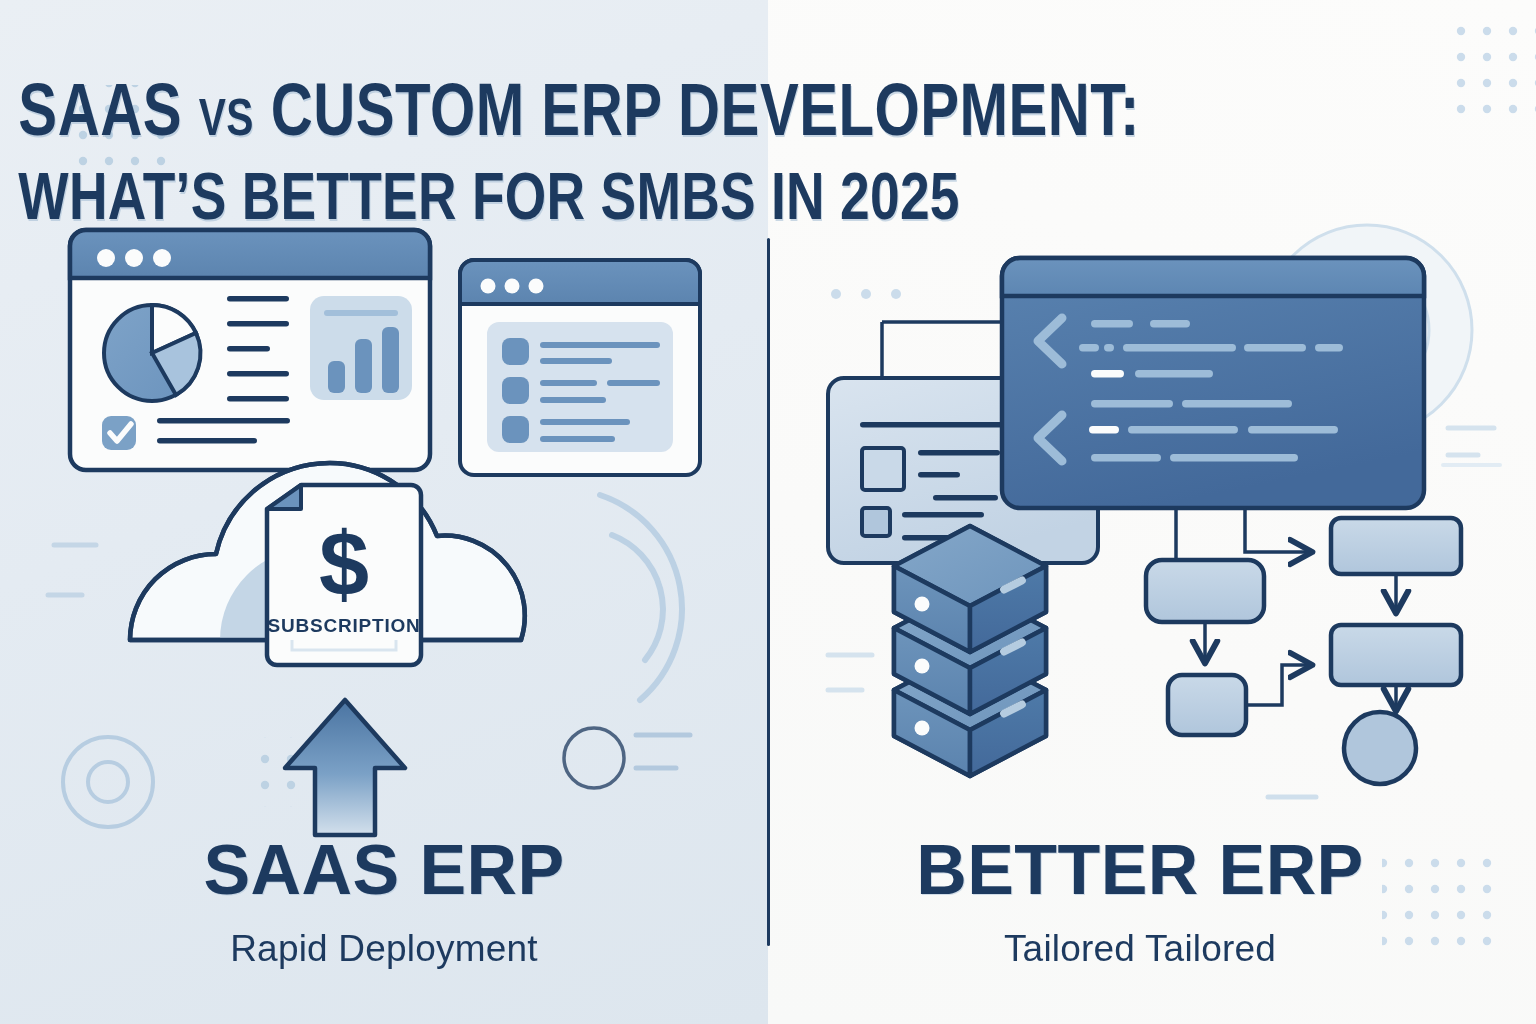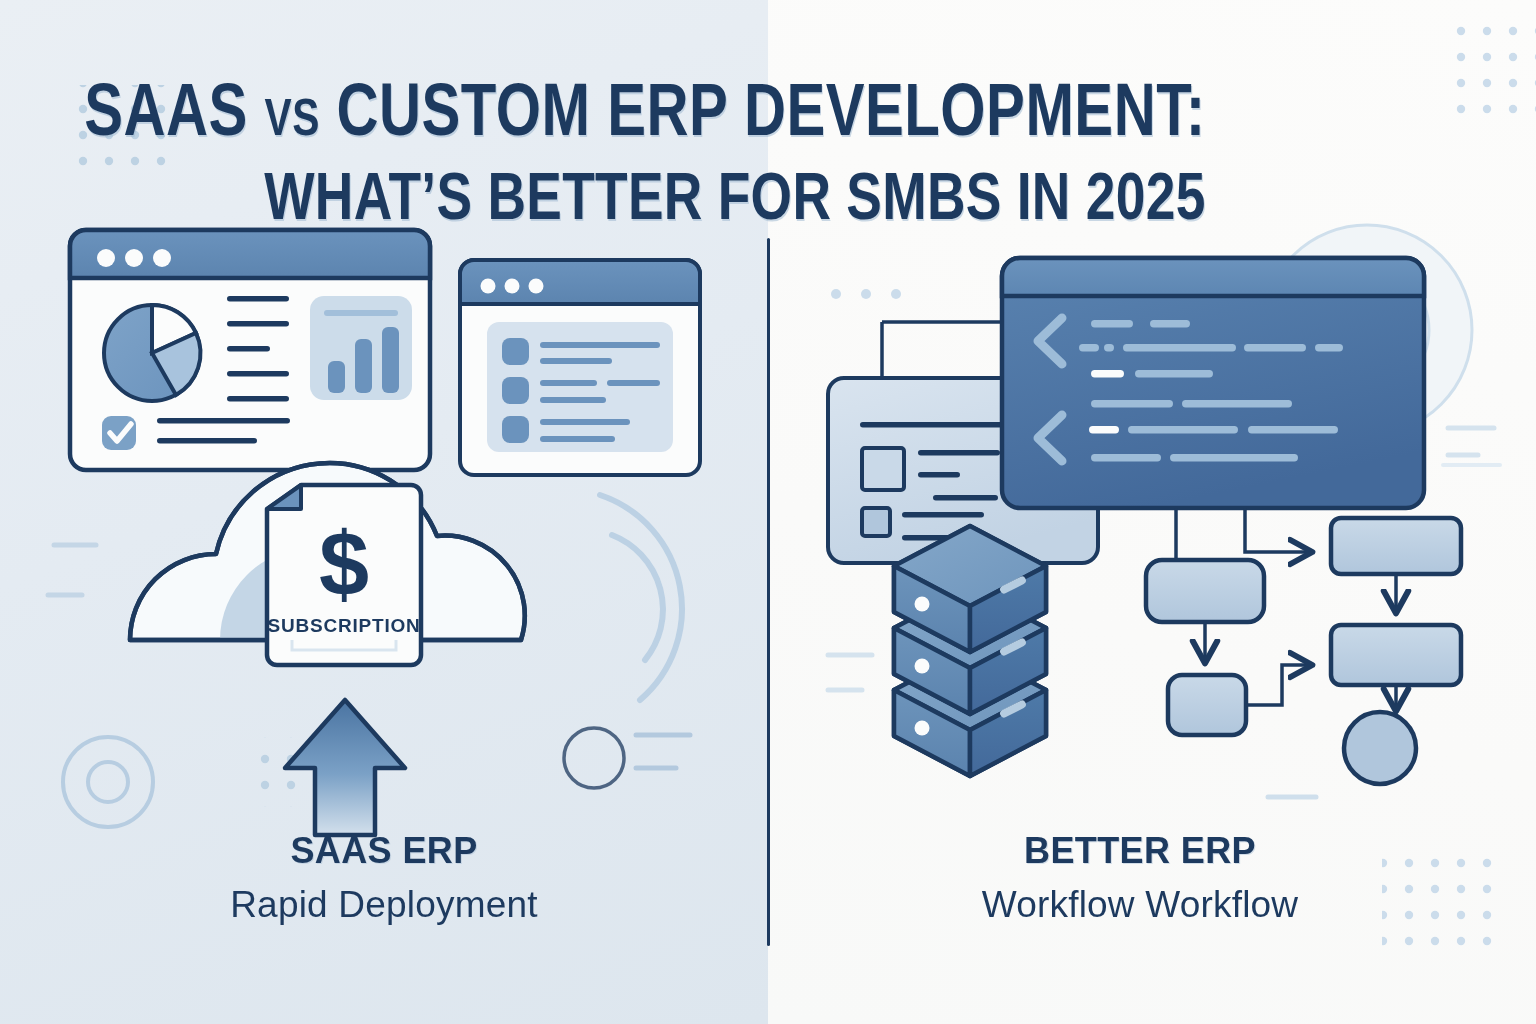--- a/index.html
+++ b/index.html
@@ -29,21 +29,21 @@
     left: 767px; top: 238px;
     width: 3px; height: 708px;
     background: #1d3a5f;
     border-radius: 2px;
   }
 
   
   .title-wrap {
     position: absolute; left: 0; top: 72px;
     width: 1224px;
-    text-align: right;
+    text-align: left;
     z-index: 30;
   }
   .title-line1 {
     font-size: 60px;
     font-weight: bold;
     color: #1d3a5f;
     letter-spacing: 0.5px;
     line-height: 1.05;
     transform: scaleY(1.22) scaleX(0.97);
     transform-origin: center top;
@@ -64,28 +64,28 @@
     text-shadow: 1px 1px 0 rgba(160,185,210,0.55);
   }
 
   
   .caption {
     position: absolute;
     text-align: center;
     z-index: 30;
   }
   .caption .big {
-    font-size: 36px;
+    font-size: 70px;
     font-weight: bold;
     color: #1d3a5f;
     letter-spacing: 0.4px;
     text-shadow: 1px 1px 0 rgba(170,192,214,0.5);
   }
   .caption .sub {
-    margin-top: 12px;
+    margin-top: 18px;
     font-size: 37px;
     font-weight: 500;
     color: #1d3a5f;
     letter-spacing: 0.2px;
   }
   #caption-left  { left: 104px; top: 830px; width: 560px; }
   #caption-right { left: 860px; top: 830px; width: 560px; }
 
   .deco, .art { position: absolute; }
   svg { display: block; overflow: visible; }
@@ -404,16 +404,16 @@
     </g>
   </svg>
 
   <div class="caption" id="caption-left">
     <div class="big">SAAS ERP</div>
     <div class="sub">Rapid Deployment</div>
   </div>
 
   <div class="caption" id="caption-right">
     <div class="big">BETTER ERP</div>
-    <div class="sub">Workflow Workflow</div>
+    <div class="sub">Tailored Tailored</div>
   </div>
 
 </div>
 
 </body></html>

